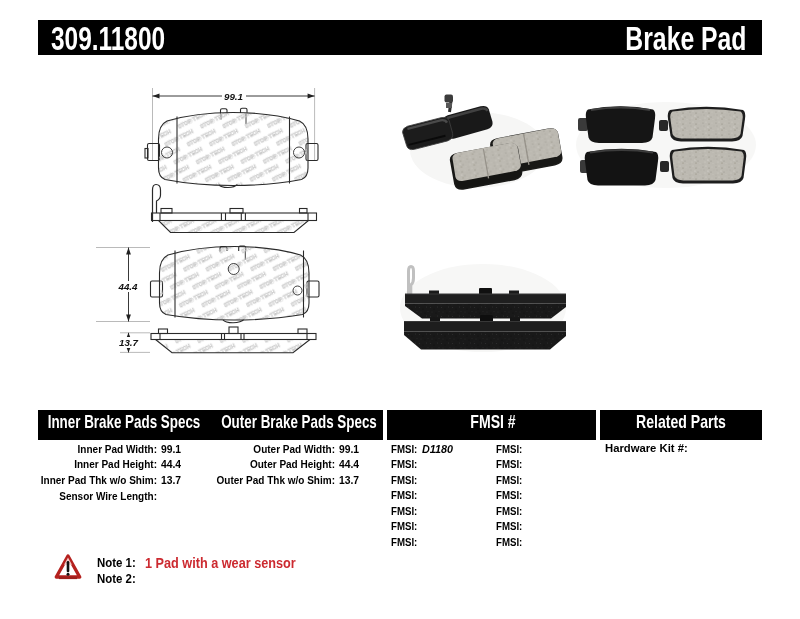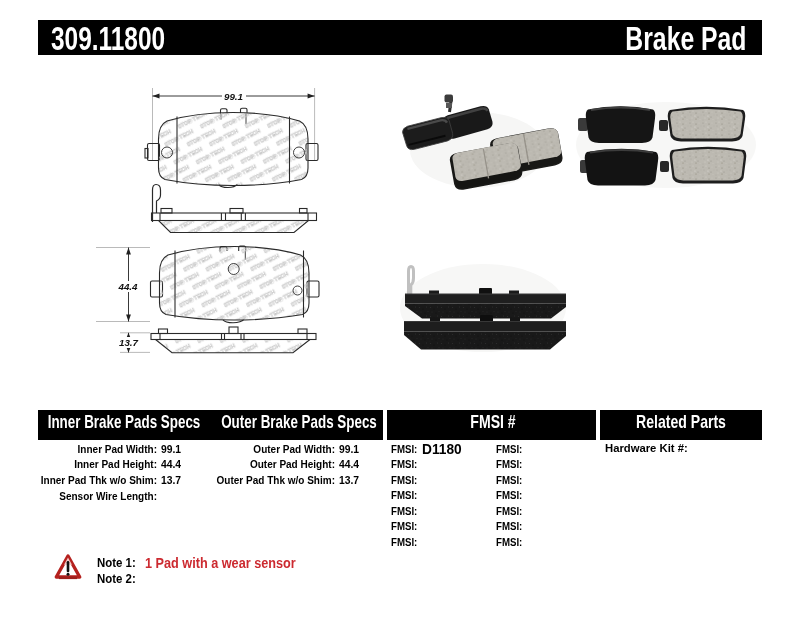--- a/index.html
+++ b/index.html
@@ -32,21 +32,21 @@
 <div class="abs b" style="left:195px;top:441.5px;width:140px;font-size:11px;line-height:15.8px;text-align:right;transform:scaleX(.91);transform-origin:100% 0;white-space:nowrap;">
 Outer Pad Width:<br>Outer Pad Height:<br>Outer Pad Thk w/o Shim:
 </div>
 <div class="abs b" style="left:339px;top:441.5px;font-size:11px;line-height:15.8px;transform:scaleX(.94);transform-origin:0 0;white-space:nowrap;">
 99.1<br>44.4<br>13.7
 </div>
 
 <div class="abs b" style="left:391px;top:441.5px;font-size:10.5px;line-height:15.5px;transform:scaleX(.92);transform-origin:0 0;white-space:nowrap;">
 FMSI:<br>FMSI:<br>FMSI:<br>FMSI:<br>FMSI:<br>FMSI:<br>FMSI:
 </div>
-<div class="abs b" style="left:422px;top:441.5px;font-size:14px;line-height:15.5px;transform:scaleX(.98);transform-origin:0 0;white-space:nowrap;">D1180</div>
+<div class="abs b" style="left:422px;top:441.5px;font-size:11px;line-height:15.5px;transform:scaleX(.98);transform-origin:0 0;white-space:nowrap;font-style:italic;">D1180</div>
 <div class="abs b" style="left:496px;top:441.5px;font-size:10.5px;line-height:15.5px;transform:scaleX(.92);transform-origin:0 0;white-space:nowrap;">
 FMSI:<br>FMSI:<br>FMSI:<br>FMSI:<br>FMSI:<br>FMSI:<br>FMSI:
 </div>
 <div class="abs b" style="left:605px;top:441.5px;font-size:11.5px;transform:scaleX(.98);transform-origin:0 0;white-space:nowrap;">
 Hardware Kit #:
 </div>
 
 <div class="abs b" style="left:97px;top:554.5px;font-size:13px;line-height:16.8px;transform:scaleX(.88);transform-origin:0 0;white-space:nowrap;">
 Note 1:<br>Note 2:
 </div>

